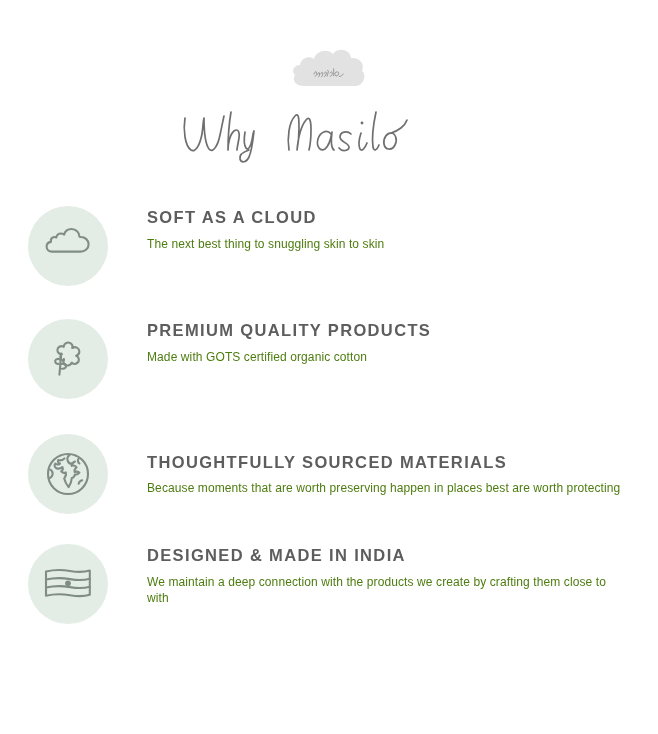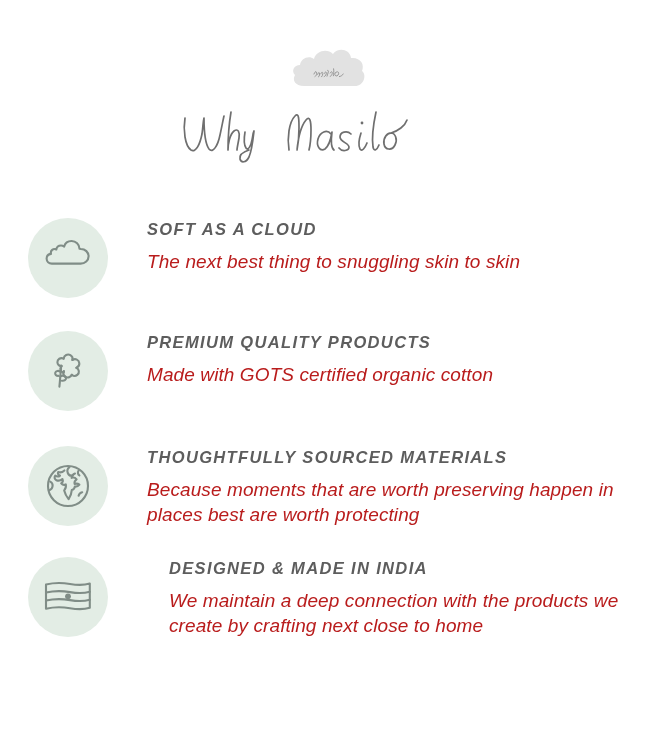--- a/index.html
+++ b/index.html
@@ -36,24 +36,23 @@
     margin-top: 14px;
     height: 62px;
     display: flex;
     align-items: center;
     justify-content: center;
   }
   .page-title svg { display: block; }
 
   
   .features {
-    margin-top: 46px;
+    margin-top: 34px;
     padding-left: 28px;
     padding-right: 10px;
-    font-style: italic;
   }
 
   .feature-row {
     display: flex;
     align-items: flex-start;
     margin-bottom: 27px;
   }
 
   .feature-icon {
     flex: 0 0 auto;
@@ -79,33 +78,33 @@
     font-weight: bold;
     letter-spacing: 1.35px;
     color: #5d5d5d;
     line-height: 1.2;
     text-transform: uppercase;
     white-space: nowrap;
   }
 
   .feature-desc {
     margin-top: 9px;
-    font-size: 19px;
+    font-size: 12px;
     font-weight: normal;
-    color: #b91c1c;
+    color: #4d7c0f;
     line-height: 1.33;
     letter-spacing: 0.1px;
     max-width: 478px;
   }
 
   
   .feature-row.r1 { margin-bottom: 27px; }
   .feature-row.r2 { margin-bottom: 29px; justify-content: space-between; }
-  .feature-row.r3 { margin-bottom: 24px; }
-  .feature-row.r4 { margin-bottom: 0; gap: 22px; }
+  .feature-row.r3 { margin-bottom: 24px; align-items: center; }
+  .feature-row.r4 { margin-bottom: 0; }
 </style>
 </head>
 <body>
 
 <div class="logo-wrap">
   <span class="logo-mark">
     <svg width="78" height="46" viewBox="0 0 78 46" xmlns="http://www.w3.org/2000/svg">
       <path d="M14 42 C5 42 2 36 5 31 C1 27 4 21 10 21 C11 14 19 11 24 15 C26 7 37 4 43 10
                C48 3 60 5 61 14 C70 13 75 20 72 27 C77 31 74 42 65 42 Z" fill="#e2e2e2"></path>
       <g stroke="#8f8f8f" stroke-width="0.9" fill="none" stroke-linecap="round">
@@ -253,17 +252,17 @@
 
             <path d="M3 22.6 C11 20.7 19 20.7 27 22.1 C34 23.3 40.6 23.5 46.8 21.7"></path>
 
             <circle cx="25" cy="18.3" r="2.9" fill="#808d87" stroke="none"></circle>
           </g>
         </svg>
       </span>
     </div>
     <div class="feature-text">
       <div class="feature-title">DESIGNED &amp; MADE IN INDIA</div>
-      <div class="feature-desc">We maintain a deep connection with the products we create by crafting next close to home</div>
+      <div class="feature-desc">We maintain a deep connection with the products we create by crafting them close to with</div>
     </div>
   </div>
 
 </div>
 
 </body></html>

